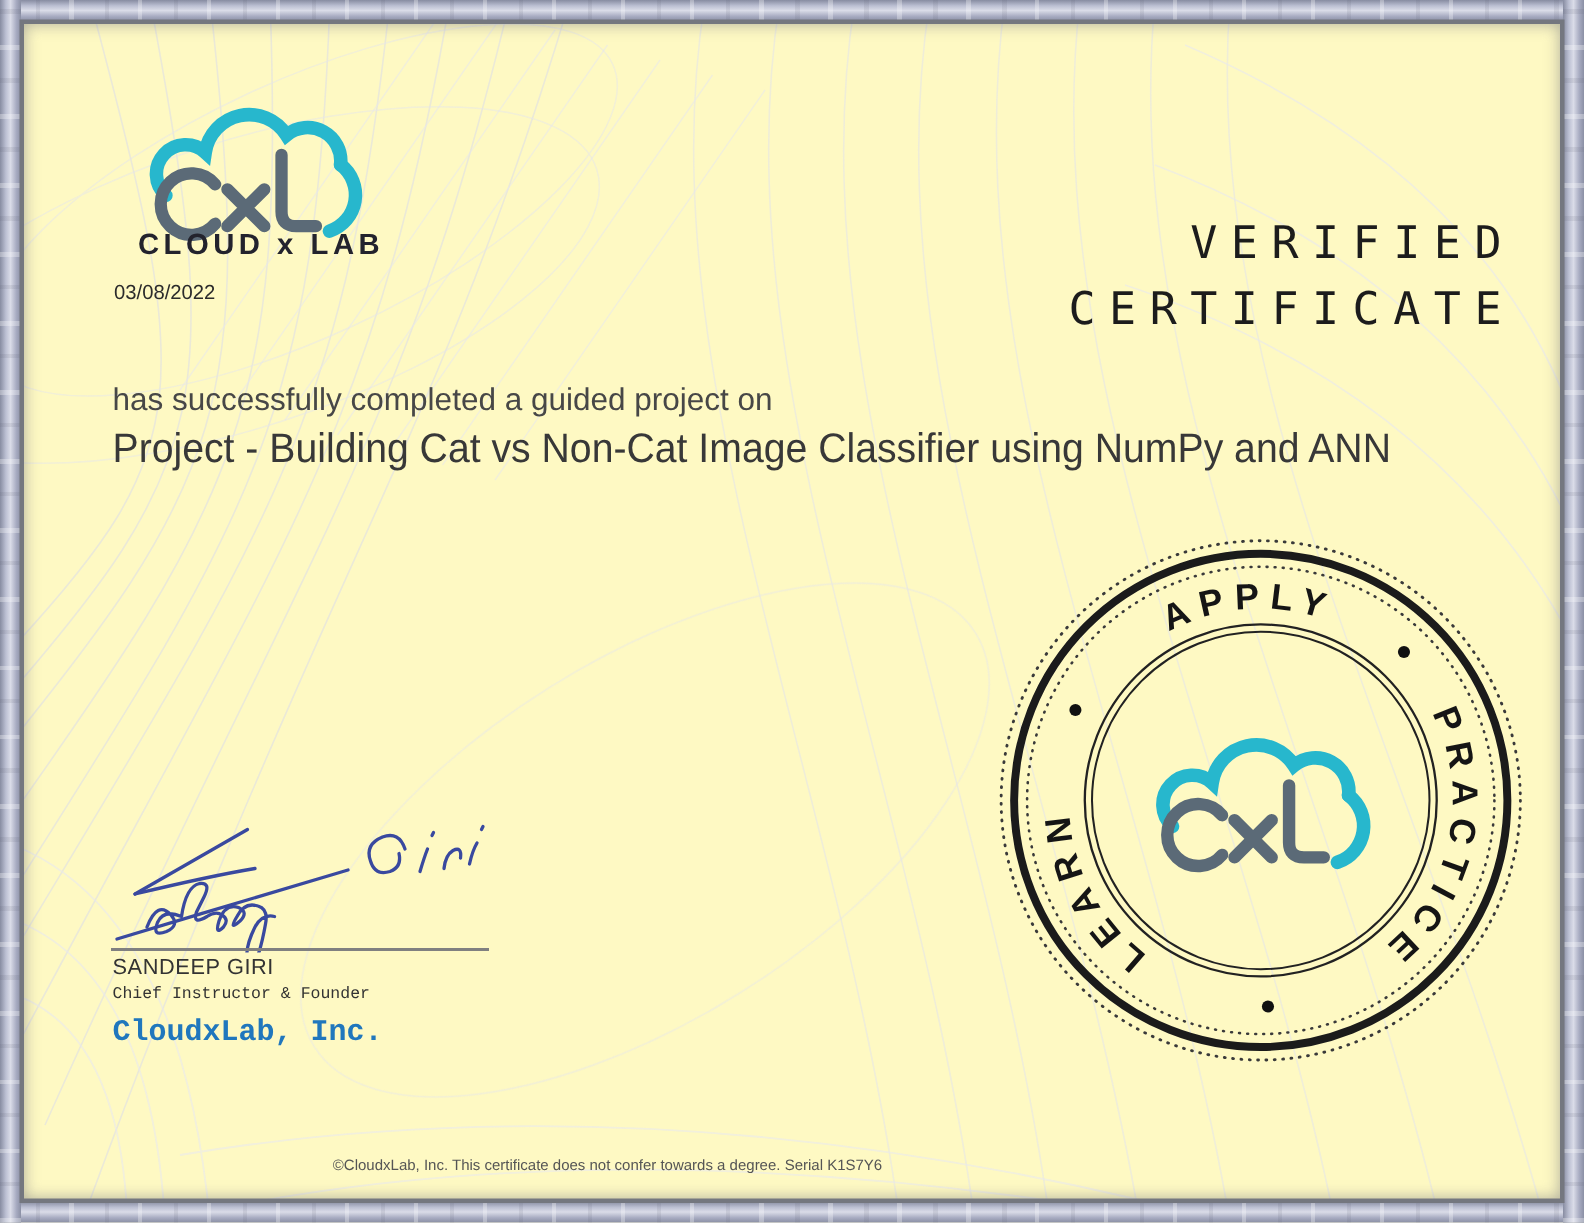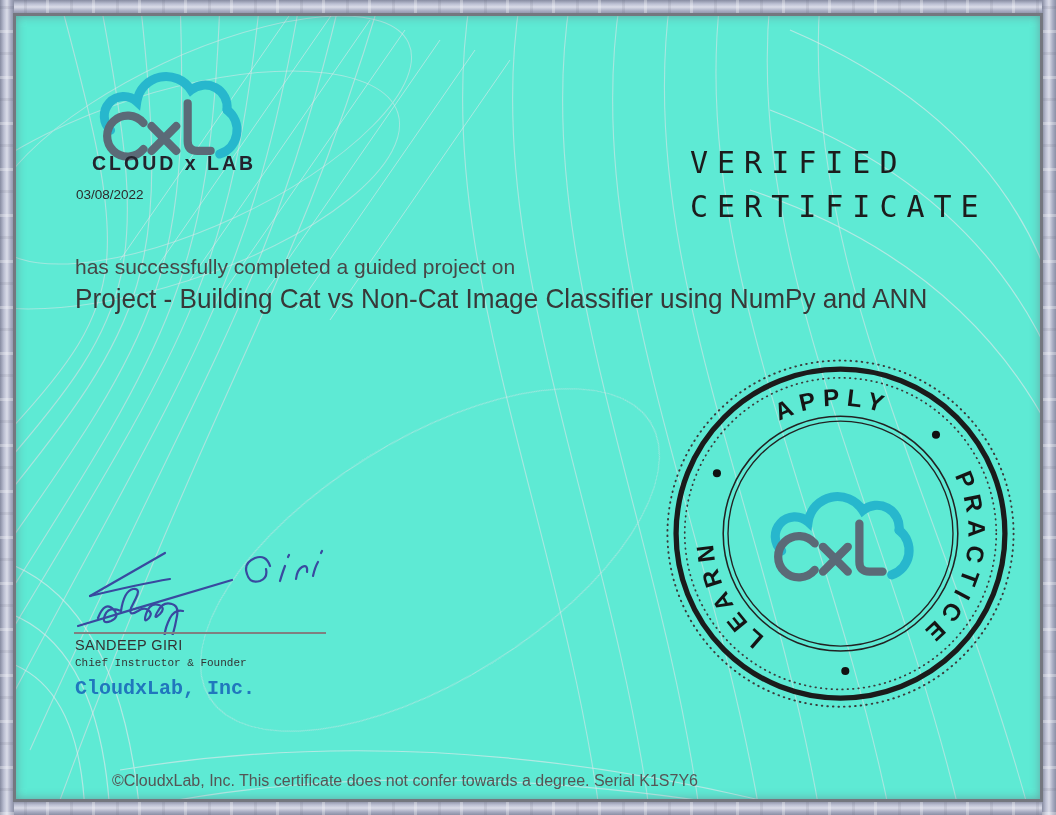--- a/index.html
+++ b/index.html
@@ -1,18 +1,18 @@
 <!DOCTYPE html>
 <html><head>
 <meta charset="utf-8">
 <style>
   html,body{margin:0;padding:0;background:#ffffff;}
   .cert{
     position:relative;width:1056px;height:815px;overflow:hidden;
-    background:#5eead4;font-family:"Liberation Sans", sans-serif;
+    background:#fef9c3;font-family:"Liberation Sans", sans-serif;
     box-sizing:border-box;
   }
   
   .f-strip{position:absolute;z-index:6;pointer-events:none;}
   .f-top,.f-bottom{
     left:0;right:0;height:14px;
     background:
       repeating-linear-gradient(90deg, rgba(255,255,255,.30) 0 3px, rgba(255,255,255,0) 3px 24px, rgba(90,92,110,.12) 24px 27px, rgba(255,255,255,0) 27px 46px),
       linear-gradient(to bottom,#878ca1 0%,#bcc0d3 28%,#dadce8 50%,#a7abc1 78%,#8b90a5 100%);
   }
@@ -35,40 +35,40 @@
   .bg{position:absolute;inset:0;z-index:1;}
   
   .layer{position:absolute;inset:0;z-index:3;}
   .abs{position:absolute;}
   .wordmark{
     left:92px;top:152px;font-size:19.5px;font-weight:bold;color:#23232d;
     letter-spacing:3px;
   }
   .date{left:76px;top:187px;font-size:13.5px;color:#2b2b2b;text-align:right;}
   .verified{
-    left:690px;top:141px;width:320px;text-align:left;
+    left:690px;top:141px;width:320px;text-align:right;
     font-family:"DejaVu Sans Mono", monospace;
     font-size:30px;color:#1c1c1c;line-height:44px;letter-spacing:9px;
     white-space:nowrap;
   }
   .name{left:75px;top:219px;font-size:29px;color:#3a3a3a;}
   .completion{left:75px;top:255px;font-size:21px;color:#474747;}
   .title{
     left:75px;top:283px;font-size:27.5px;color:#383838;white-space:nowrap;
     transform:scaleX(.95);transform-origin:left center;
   }
   .sig-svg{left:70px;top:540px;}
   .sig-line{left:74px;top:632px;width:252px;height:2px;background:#808080;}
   .sig-name{left:75px;top:637px;font-size:14.5px;color:#333;letter-spacing:.4px;}
   .sig-title{left:75px;top:657px;font-size:11px;color:#333;font-family:Liberation Mono, monospace;}
   .sig-org{left:75px;top:677px;font-size:20px;font-weight:bold;color:#2077bd;cursor:pointer;font-family:Liberation Mono, monospace;}
   .seal-svg{left:653px;top:349px;}
   .footer{
     left:75px;top:772px;width:660px;text-align:center;
-    font-size:16px;color:#555;
+    font-size:10px;color:#555;
   }
 </style>
 </head>
 <body>
 
 <div class="cert">
 
   <svg width="0" height="0" style="position:absolute" aria-hidden="true">
     <defs>
       <g id="cxl-logo">

